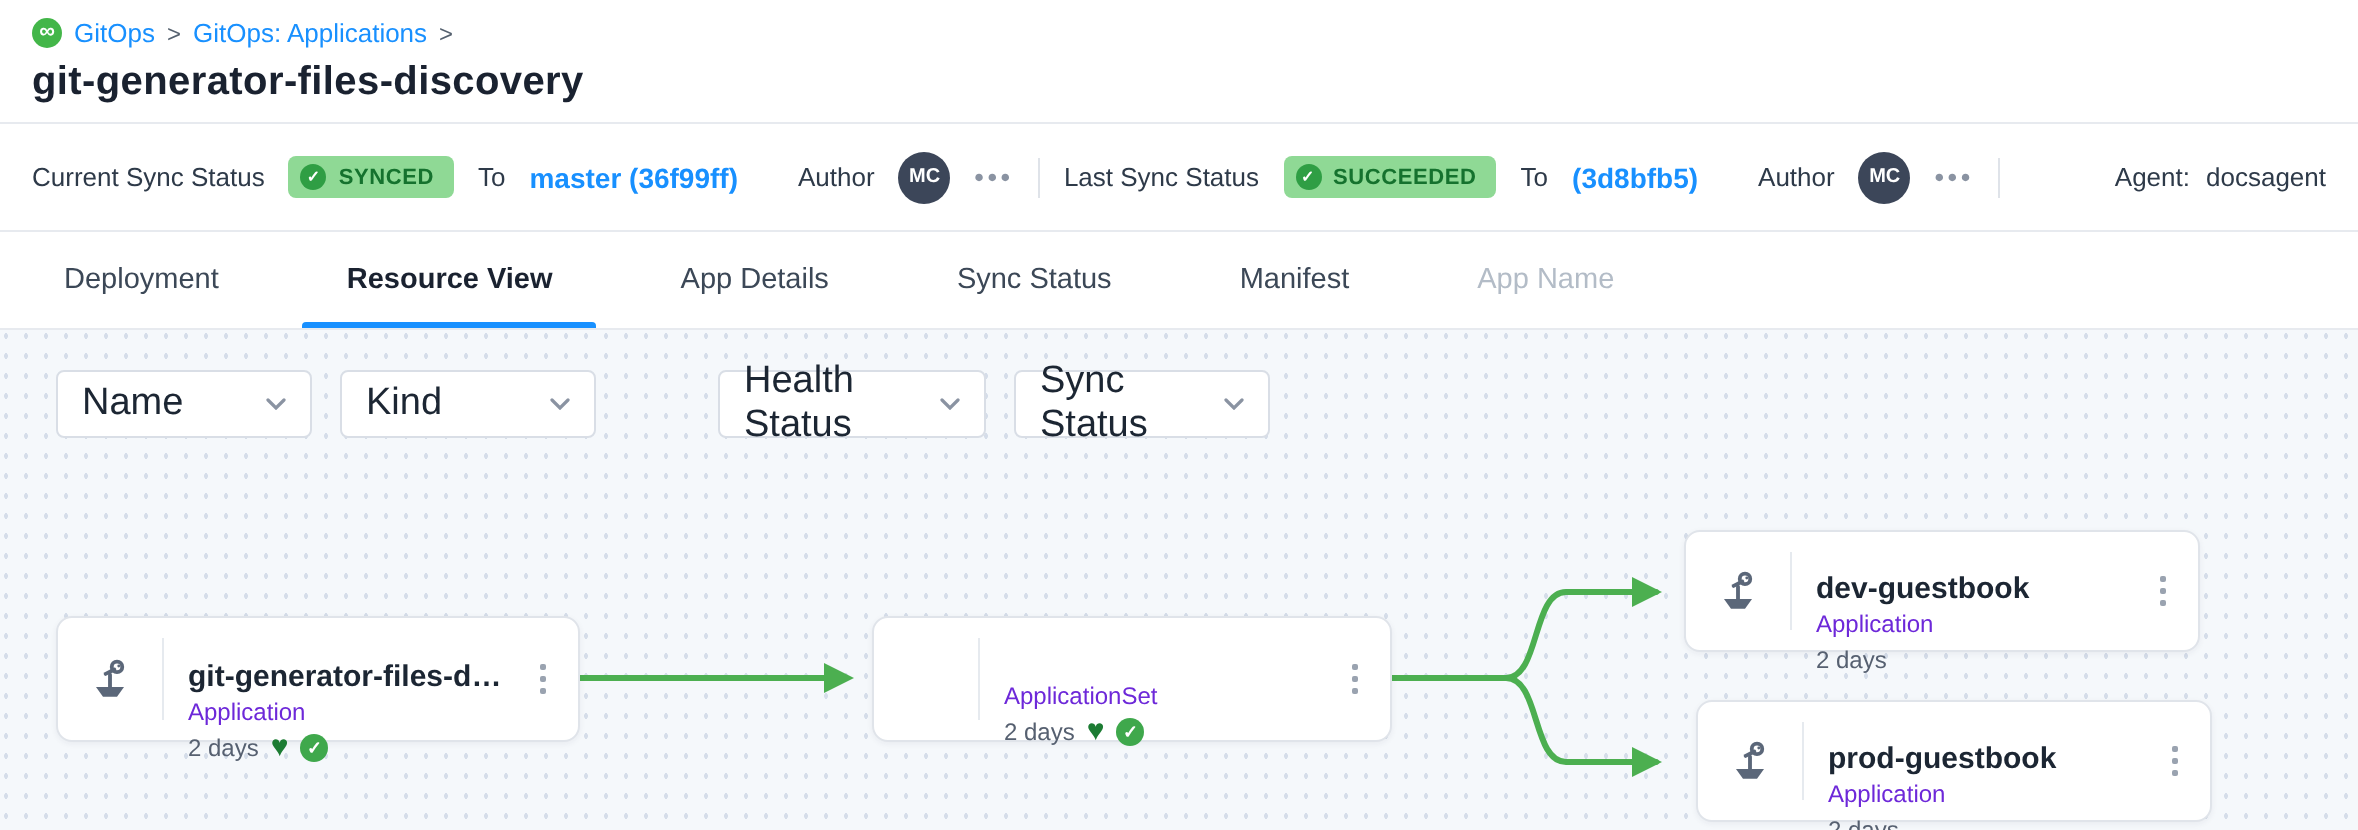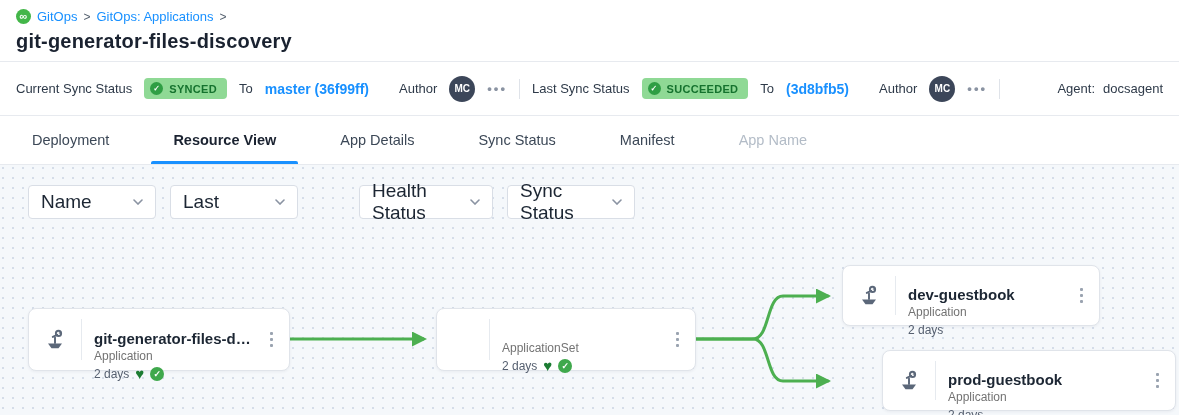--- a/index.html
+++ b/index.html
@@ -85,37 +85,37 @@
     position:absolute; background:#fff; border:1px solid #e0e4ea; border-radius:8px;
     box-shadow:0 1px 3px rgba(30,40,60,.06); display:flex; align-items:center; cursor:pointer;
   }
   .node-iconbox { width:52px; display:flex; align-items:center; justify-content:center; flex-shrink:0; }
   .node-sep { width:1px; align-self:stretch; background:#e6eaef; margin:10px 0; }
   .node-body { padding:8px 0 8px 12px; min-width:0; flex:1;margin-top:32px; }
   .node-title {
     font-size:15px; font-weight:600; color:#1c2633; white-space:nowrap;
     overflow:hidden; text-overflow:ellipsis; max-width:160px;
   }
-  .node-kind { font-size:12px; color:#737373; margin-top:2px; }
+  .node-kind { font-size:12px; color:#6d28d9; margin-top:2px; }
   .node-meta { font-size:12px; color:#566070; margin-top:4px; display:flex; align-items:center; gap:6px; }
   .heart { color:#1c7c33; font-size:15px; line-height:12px; }
   .sync-ok {
     width:14px; height:14px; border-radius:50%; background:#3fa84c; color:#fff;
     font-size:9px; line-height:14px; text-align:center; font-weight:700;
   }
   .kebab {
     width:20px; margin-right:8px; align-self:center; display:flex; flex-direction:column;
     align-items:center; gap:3px; cursor:pointer; flex-shrink:0;
   }
   .kebab i { width:3px; height:3px; background:#9aa3b0; border-radius:1px; display:block; }
 
   #node1 { left:28px;  top:143px; width:262px; height:63px; }
   #node2 { left:436px; top:143px; width:260px; height:63px; }
   #node3 { left:842px; top:100px; width:258px; height:61px; }
-  #node4 { left:882px; top:185px; width:294px; height:61px; }
+  #node4 { left:848px; top:185px; width:258px; height:61px; }
 </style>
 </head>
 <body>
 
 <div class="page">
 
   <div class="header">
     <div class="breadcrumb">
       <span class="crumb-icon">∞</span>
       <a class="crumb-link">GitOps</a>
@@ -171,21 +171,21 @@
     <div class="filters">
       <div class="filter">
         <span>Name</span>
         <span class="chev">
             <svg width="10" height="6" viewBox="0 0 10 6">
               <path d="M1 1l4 4 4-4" stroke="#8a93a2" stroke-width="1.6" fill="none" stroke-linecap="round"></path>
             </svg>
           </span>
       </div>
       <div class="filter">
-        <span>Last</span>
+        <span>Kind</span>
         <span class="chev">
             <svg width="10" height="6" viewBox="0 0 10 6">
               <path d="M1 1l4 4 4-4" stroke="#8a93a2" stroke-width="1.6" fill="none" stroke-linecap="round"></path>
             </svg>
           </span>
       </div>
       <div class="filter wide">
         <span>Health Status</span>
         <span class="chev">
             <svg width="10" height="6" viewBox="0 0 10 6">

